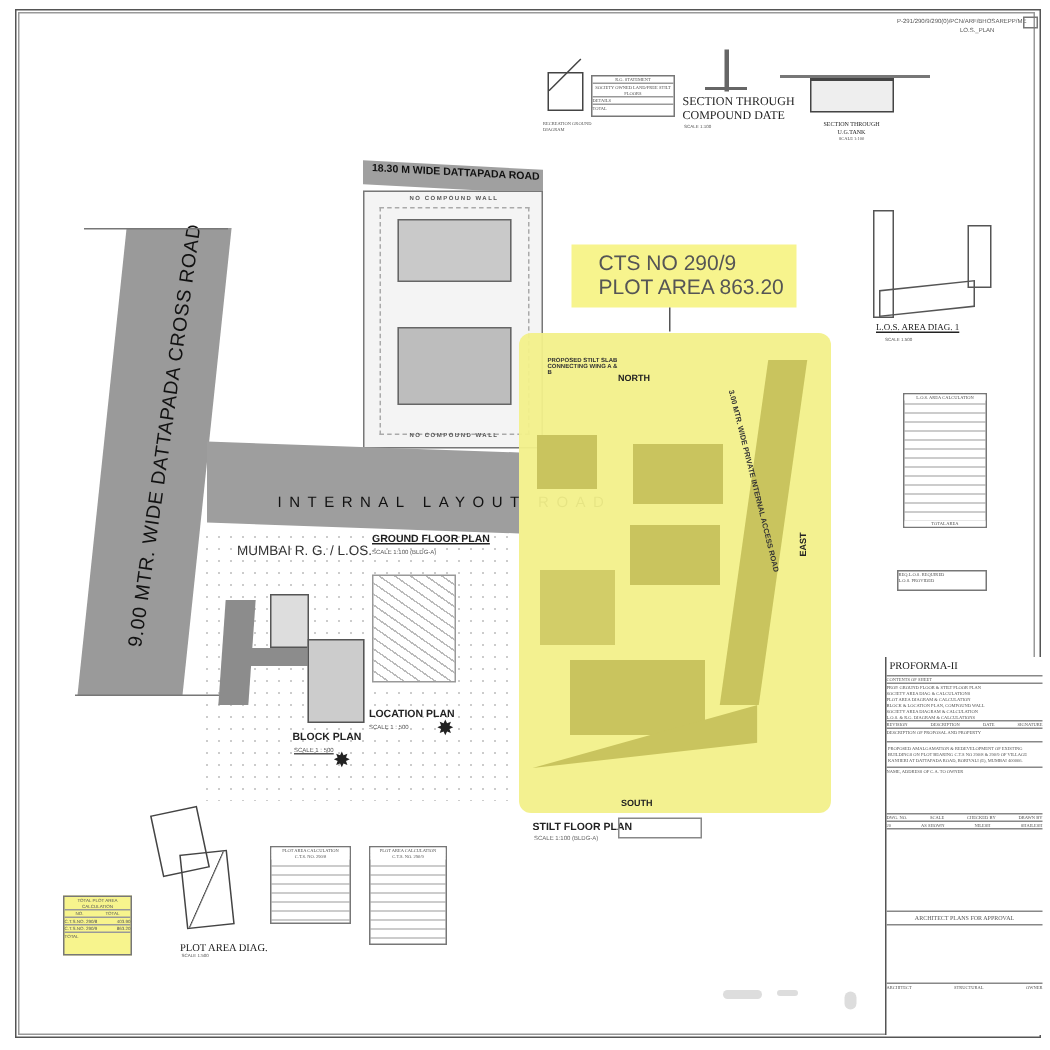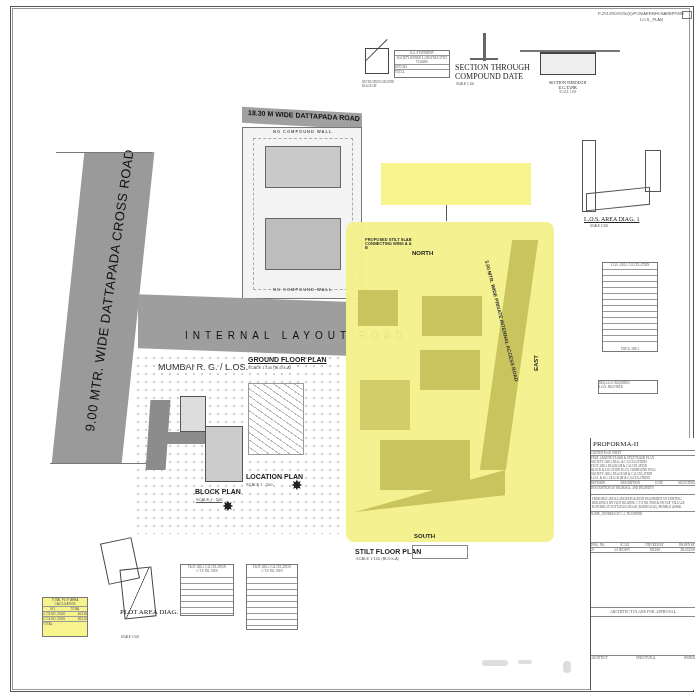--- a/index.html
+++ b/index.html
@@ -64,20 +64,22 @@
 <div class="abs" style="left:540px;top:52px;width:54px;height:20px;border:1px solid #444;border-top:2px solid #444;background:#eee;"></div>
 <div class="abs" style="left:520px;top:50px;width:100px;height:2px;background:#777;"></div>
 <div class="abs serif" style="left:549px;top:80px;font-size:4px;line-height:5px;text-align:center;">
   <div>SECTION THROUGH</div>
   <div>U.G.TANK</div>
   <div class="tiny">SCALE 1:100</div>
 </div>
 
 <div class="callout">
   <div class="callout-text">
+    <div>CTS NO 290/9</div>
+    <div>PLOT AREA 863.20</div>
   </div>
 </div>
 <div class="callout-leader"></div>
 
 <div class="cross-road"></div>
 <div class="cross-road-label">9.00 MTR. WIDE DATTAPADA CROSS ROAD</div>
 <div class="abs" style="left:56px;top:152px;width:96px;height:1px;background:#777;"></div>
 <div class="abs" style="left:50px;top:463px;width:96px;height:1px;background:#777;"></div>
 
 <div class="top-road"></div>
@@ -198,21 +200,21 @@
     <span class="tiny">863.20</span>
   </div>
   <div style="display:flex;justify-content:space-between;">
     <span class="tiny">TOTAL</span>
     <span class="tiny"></span>
   </div>
 </div>
 
 <div class="abs" style="left:104px;top:540px;width:30px;height:40px;border:1px solid #444;transform:rotate(-12deg);"></div>
 <div class="abs" style="left:122px;top:568px;width:30px;height:48px;border:1px solid #444;transform:rotate(-6deg);background:linear-gradient(120deg,transparent 48%,#444 49%,transparent 51%);"></div>
-<div class="abs serif" style="left:120px;top:608px;font-size:7px;">PLOT AREA DIAG.</div>
+<div class="abs serif" style="left:120px;top:628px;font-size:7px;">PLOT AREA DIAG.</div>
 <div class="abs tiny" style="left:121px;top:635px;">SCALE 1:500</div>
 
 <div class="table gridlines" style="left:180px;top:564px;width:52px;height:50px;">
   <div class="tiny serif" style="background:#fff;text-align:center;">PLOT AREA CALCULATION</div>
   <div class="tiny serif" style="background:#fff;text-align:center;">C.T.S. NO. 290/8</div>
 </div>
 <div class="table gridlines" style="left:246px;top:564px;width:50px;height:64px;">
   <div class="tiny serif" style="background:#fff;text-align:center;">PLOT AREA CALCULATION</div>
   <div class="tiny serif" style="background:#fff;text-align:center;">C.T.S. NO. 290/9</div>
 </div>

